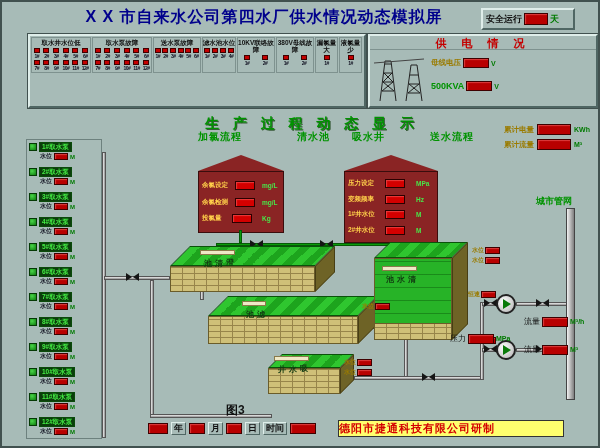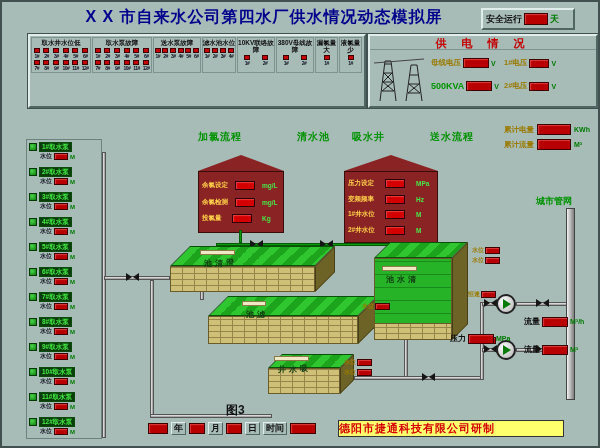--- a/index.html
+++ b/index.html
@@ -86,21 +86,21 @@
   .tside{position:absolute;background:#6e6326;border:1px solid #473e15;transform:skewY(-45deg);transform-origin:0 0}
   .vlabel{position:absolute;writing-mode:vertical-rl;font-size:8px;font-weight:bold;letter-spacing:1px;color:#123c12;background:#efe9c6;border:1px solid #8a7a4a;padding:1px 0;z-index:3}
 
   .chip{position:absolute;display:flex;align-items:center;gap:1px;z-index:4}
   .cl{font-size:6px;font-weight:bold;color:#9a7b00;white-space:nowrap}
 
   .pumpc{position:absolute;width:20px;height:20px;border-radius:50%;background:radial-gradient(circle at 35% 35%,#ffffff,#b0b0b0);border:2px solid #222;z-index:4}
   .pumpc::after{content:"";position:absolute;left:5px;top:3px;border-top:5px solid transparent;border-bottom:5px solid transparent;border-left:8px solid #0a7a0a}
 
   .readout{position:absolute;display:flex;align-items:center;gap:2px;z-index:4}
-  .rl{font-size:8px;font-weight:bold;color:#111}
+  .rl{font-size:8px;font-weight:normal;color:#111}
   .netlbl{position:absolute;font-size:9px;font-weight:bold;color:#009300;z-index:4}
   .mainpipe{position:absolute;width:9px;background:linear-gradient(90deg,#f2f2f2,#7d7d7d);border:1px solid #444;z-index:2}
 
   .figcap{position:absolute;left:224px;top:400px;font-size:12px;font-weight:bold;color:#111}
   .datebar{position:absolute;left:146px;top:420px;display:flex;align-items:center;gap:3px}
   .dl{font-size:9px;font-weight:bold;color:#111;border:1px solid;border-color:#dfeeea #4f6663 #4f6663 #dfeeea;padding:0 2px;background:#a7bbb7;line-height:11px}
   .company{position:absolute;left:336px;top:418px;width:226px;height:17px;background:#ffff6e;border:1px solid #333;color:#d40000;font-weight:bold;font-size:11px;text-align:left;line-height:15px;letter-spacing:1px}
 </style>
 </head>
 <body>
@@ -340,48 +340,37 @@
           <span class="ylbl">母线电压</span>
           <i class="disp d-sm"></i>
           <span class="gunit">V</span>
         </div>
         <div class="pwitem">
           <span class="kva">500KVA</span>
           <i class="disp d-sm"></i>
           <span class="gunit">V</span>
         </div>
       </div>
-      <div class="pwcol">
-        <div class="pwitem">
-          <span class="ylbl">1#电压</span>
-          <i class="disp d-xs"></i>
-          <span class="gunit">V</span>
-        </div>
-        <div class="pwitem">
-          <span class="ylbl">2#电压</span>
-          <i class="disp d-xs"></i>
-          <span class="gunit">V</span>
-        </div>
-      </div>
     </div>
   </section>
 
   <div class="totals">
     <div class="trow">
       <span class="ylbl">累计电量</span>
       <i class="disp d-lg"></i>
       <span class="gunit">KWh</span>
     </div>
     <div class="trow">
       <span class="ylbl">累计流量</span>
       <i class="disp d-lg"></i>
       <span class="gunit">M³</span>
     </div>
   </div>
 
+  <div class="proc-title">生 产 过 程 动 态 显 示</div>
   <span class="flbl" style="left:196px">加氯流程</span>
   <span class="flbl" style="left:295px">清水池</span>
   <span class="flbl" style="left:350px">吸水井</span>
   <span class="flbl" style="left:428px">送水流程</span>
 
   <div class="house" style="left:196px;top:150px;width:86px">
     <div class="roof" style="border-left-width:43px;border-right-width:43px;border-bottom:16px solid #8a2424"></div>
     <div class="hbody" style="height:62px">
       <div class="hrow">
         <span class="hl">余氯设定</span>

